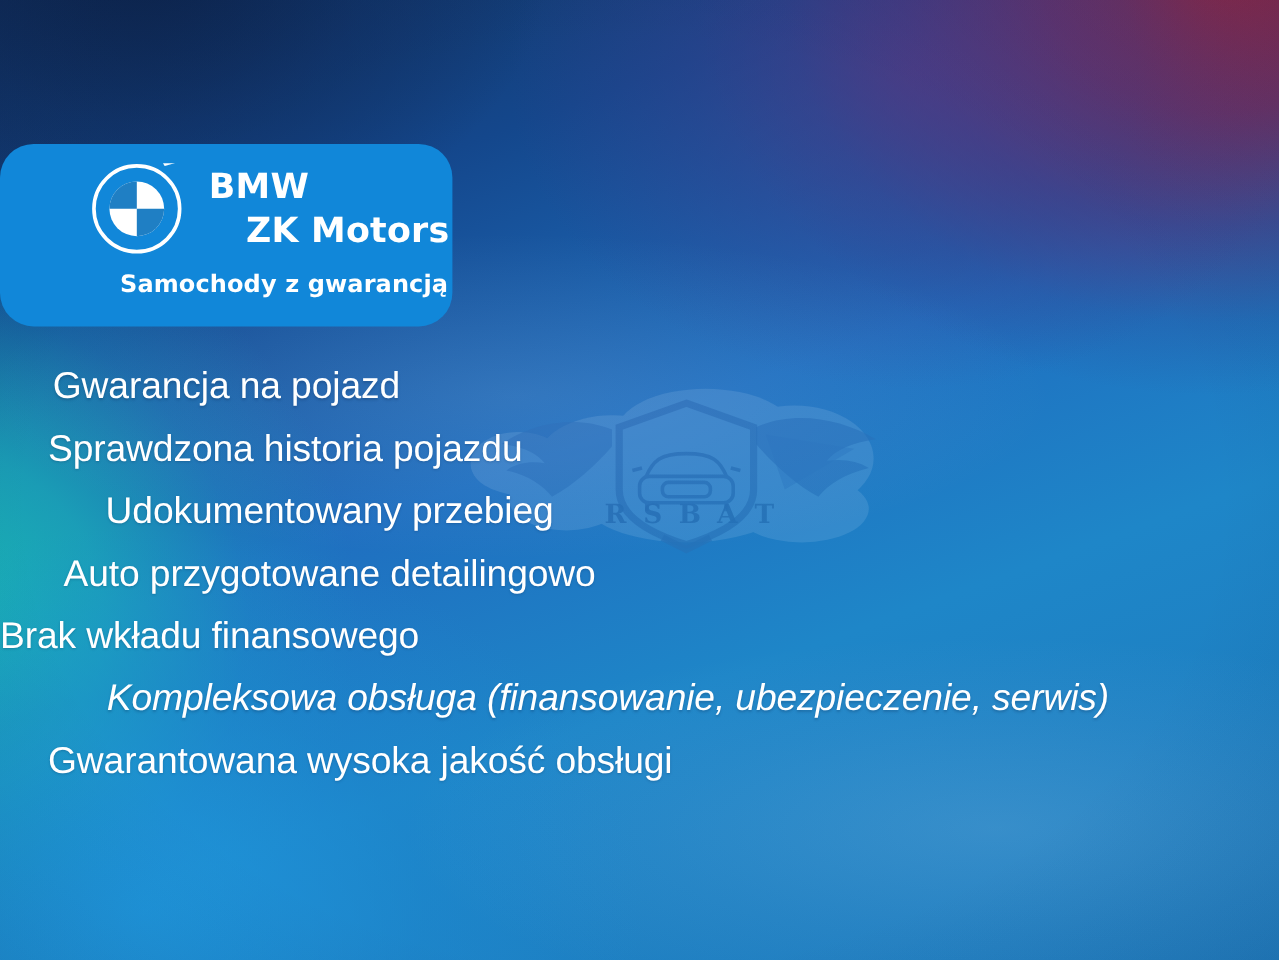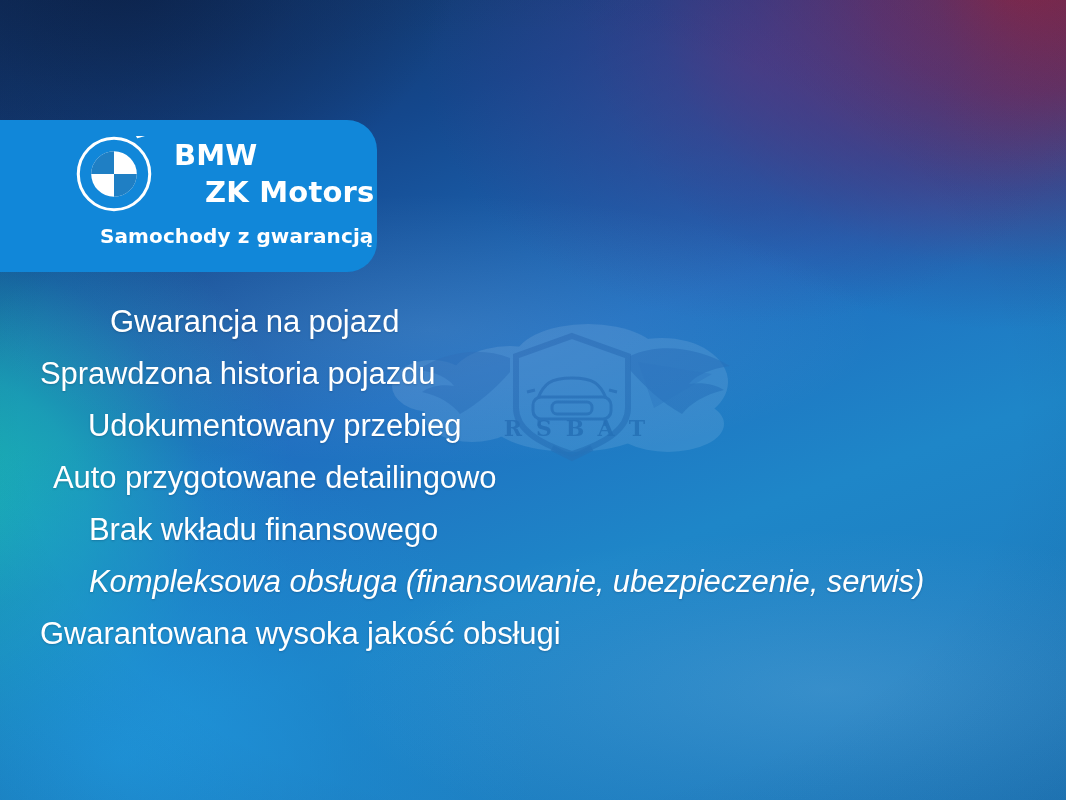--- a/index.html
+++ b/index.html
@@ -103,20 +103,21 @@
   #logo-badge {
     position: absolute;
     left: 0;
     top: 120px;
     width: 377px;
     height: 152px;
     background: #1187d9;
     border-top-right-radius: 30px;
     border-bottom-right-radius: 30px;
     box-sizing: border-box;
+    border-radius: 28px;
   }
   #badge-top-row {
     display: flex;
     align-items: center;
     padding: 12px 0 0 76px;
     height: 96px;
     box-sizing: border-box;
   }
   #bmw-roundel {
     width: 76px;
@@ -249,22 +250,22 @@
       <div id="badge-titles">
         <div class="badge-title" id="badge-title-1">BMW</div>
         <div class="badge-title" id="badge-title-2">ZK Motors</div>
       </div>
     </div>
 
     <div id="badge-tagline">Samochody z gwarancją</div>
   </div>
 
   <div id="benefits-list">
-      <div class="benefit-item" style="padding-left: 88px; margin-left: 22px;">Gwarancja na pojazd</div>
+      <div class="benefit-item" style="padding-left: 44px;">Gwarancja na pojazd</div>
       <div class="benefit-item" style="padding-left: 40px;">Sprawdzona historia pojazdu</div>
       <div class="benefit-item" style="padding-left: 88px;">Udokumentowany przebieg</div>
       <div class="benefit-item" style="padding-left: 53px;">Auto przygotowane detailingowo</div>
-      <div class="benefit-item" style="padding-left: 89px;">Brak wkładu finansowego</div>
+      <div class="benefit-item" style="">Brak wkładu finansowego</div>
       <div class="benefit-item" style="padding-left: 89px; font-style: italic;">Kompleksowa obsługa (finansowanie, ubezpieczenie, serwis)</div>
       <div class="benefit-item" style="padding-left: 40px;">Gwarantowana wysoka jakość obsługi</div>
     </div>
 
 </div>
 
 </body></html>

